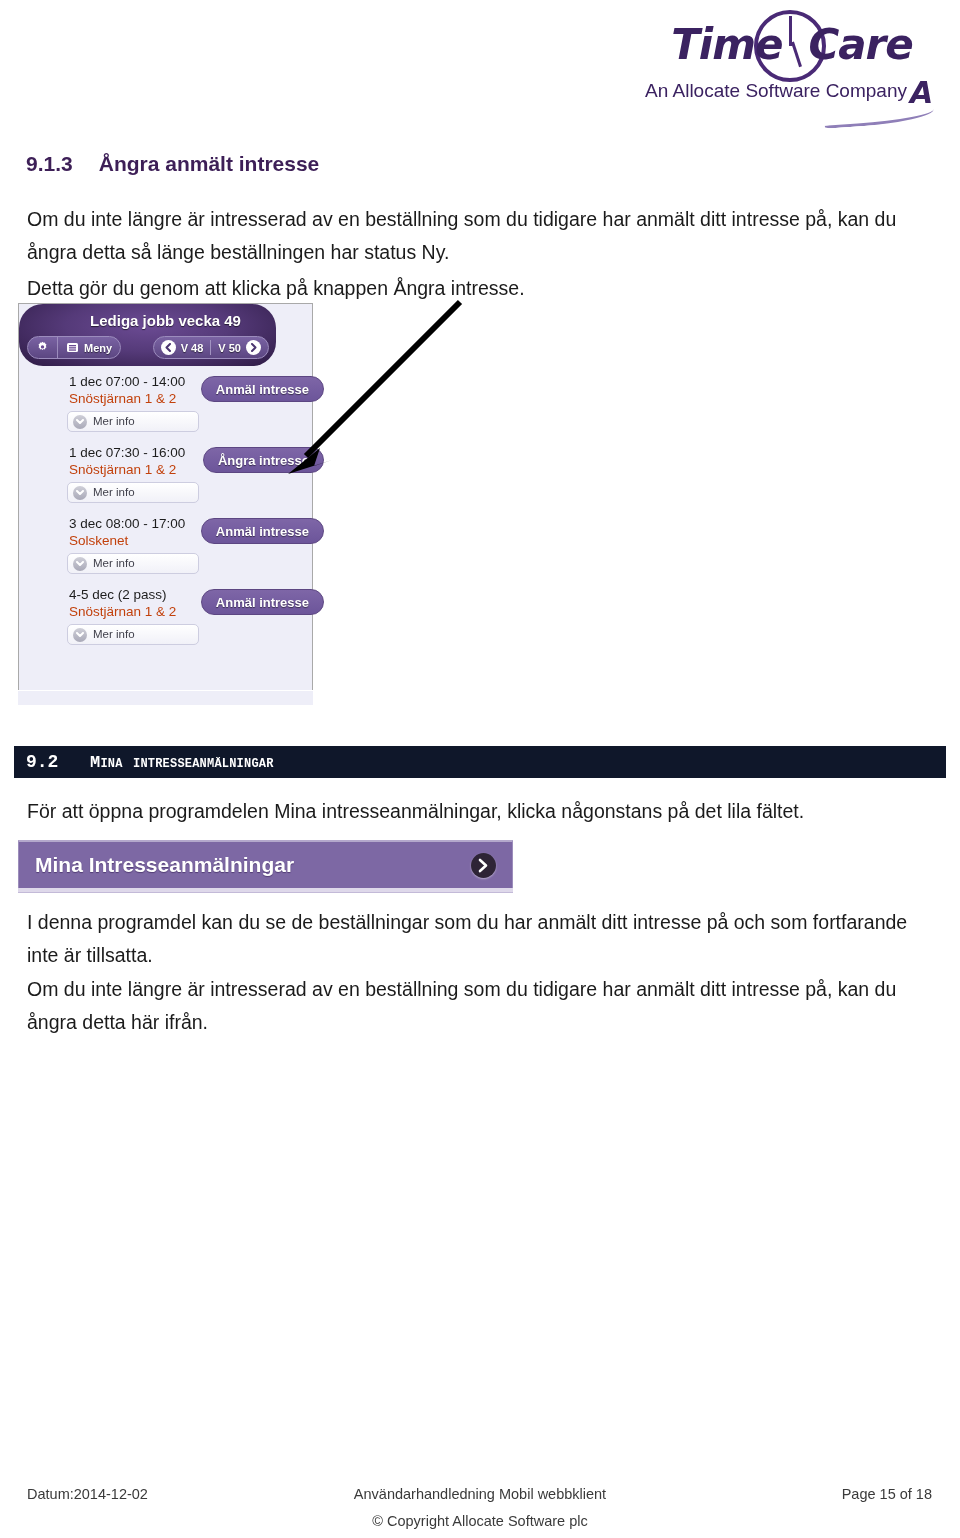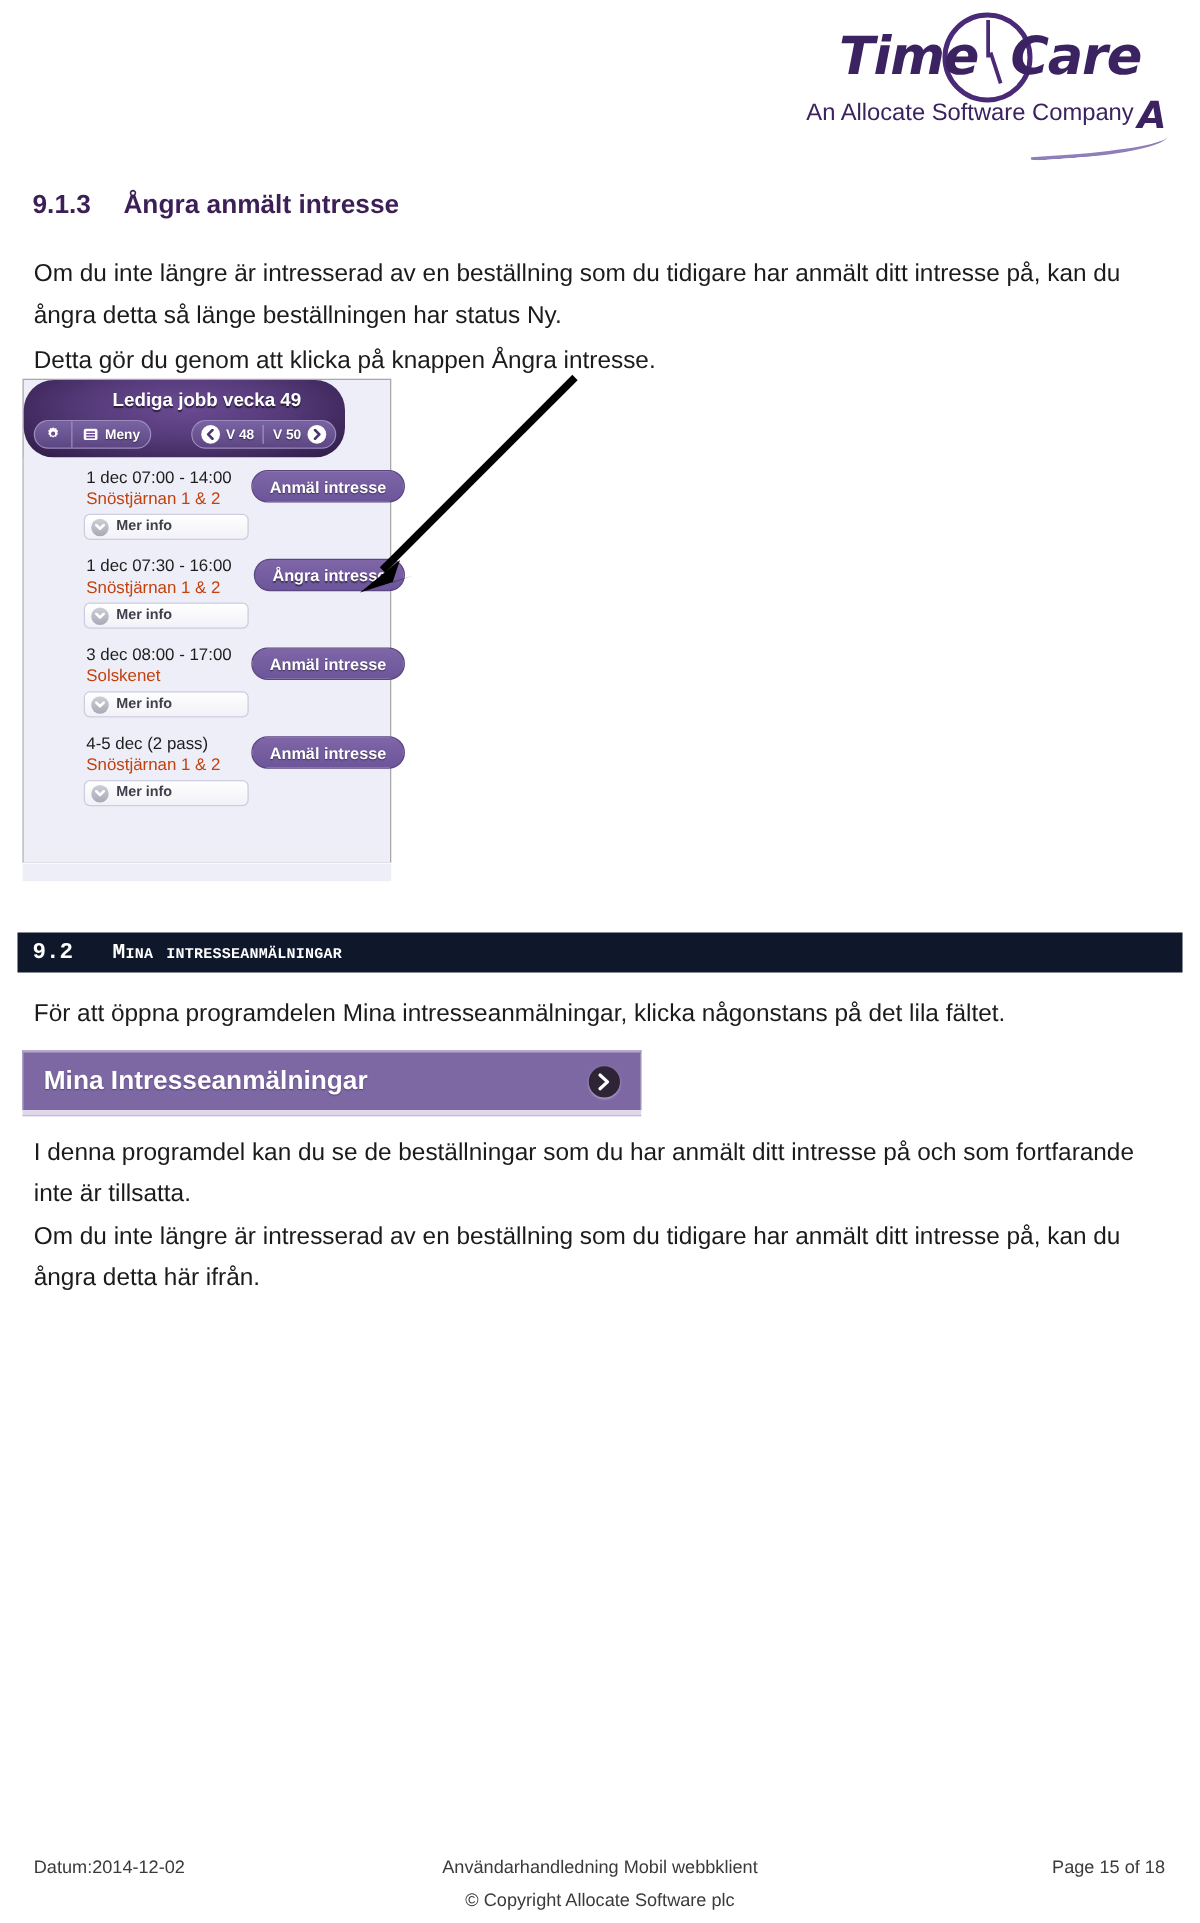--- a/index.html
+++ b/index.html
@@ -369,21 +369,21 @@
     height: 14px;
     border-radius: 50%;
     background: linear-gradient(#cfcfd8, #a9a9b8);
   }
   .job .merinfo .dot svg { position: absolute; left: 3px; top: 4px; }
   .job .merinfo .mlabel {
     position: absolute;
     left: 25px;
     top: 3px;
     font-size: 11.5px;
-    font-weight: bold;
+    font-weight: normal;
     color: #3f3f4a;
   }
   .job .action {
     position: absolute;
     right: 24px;
     top: 10px;
     height: 26px;
     padding: 0 14px;
     display: flex;
     align-items: center;

